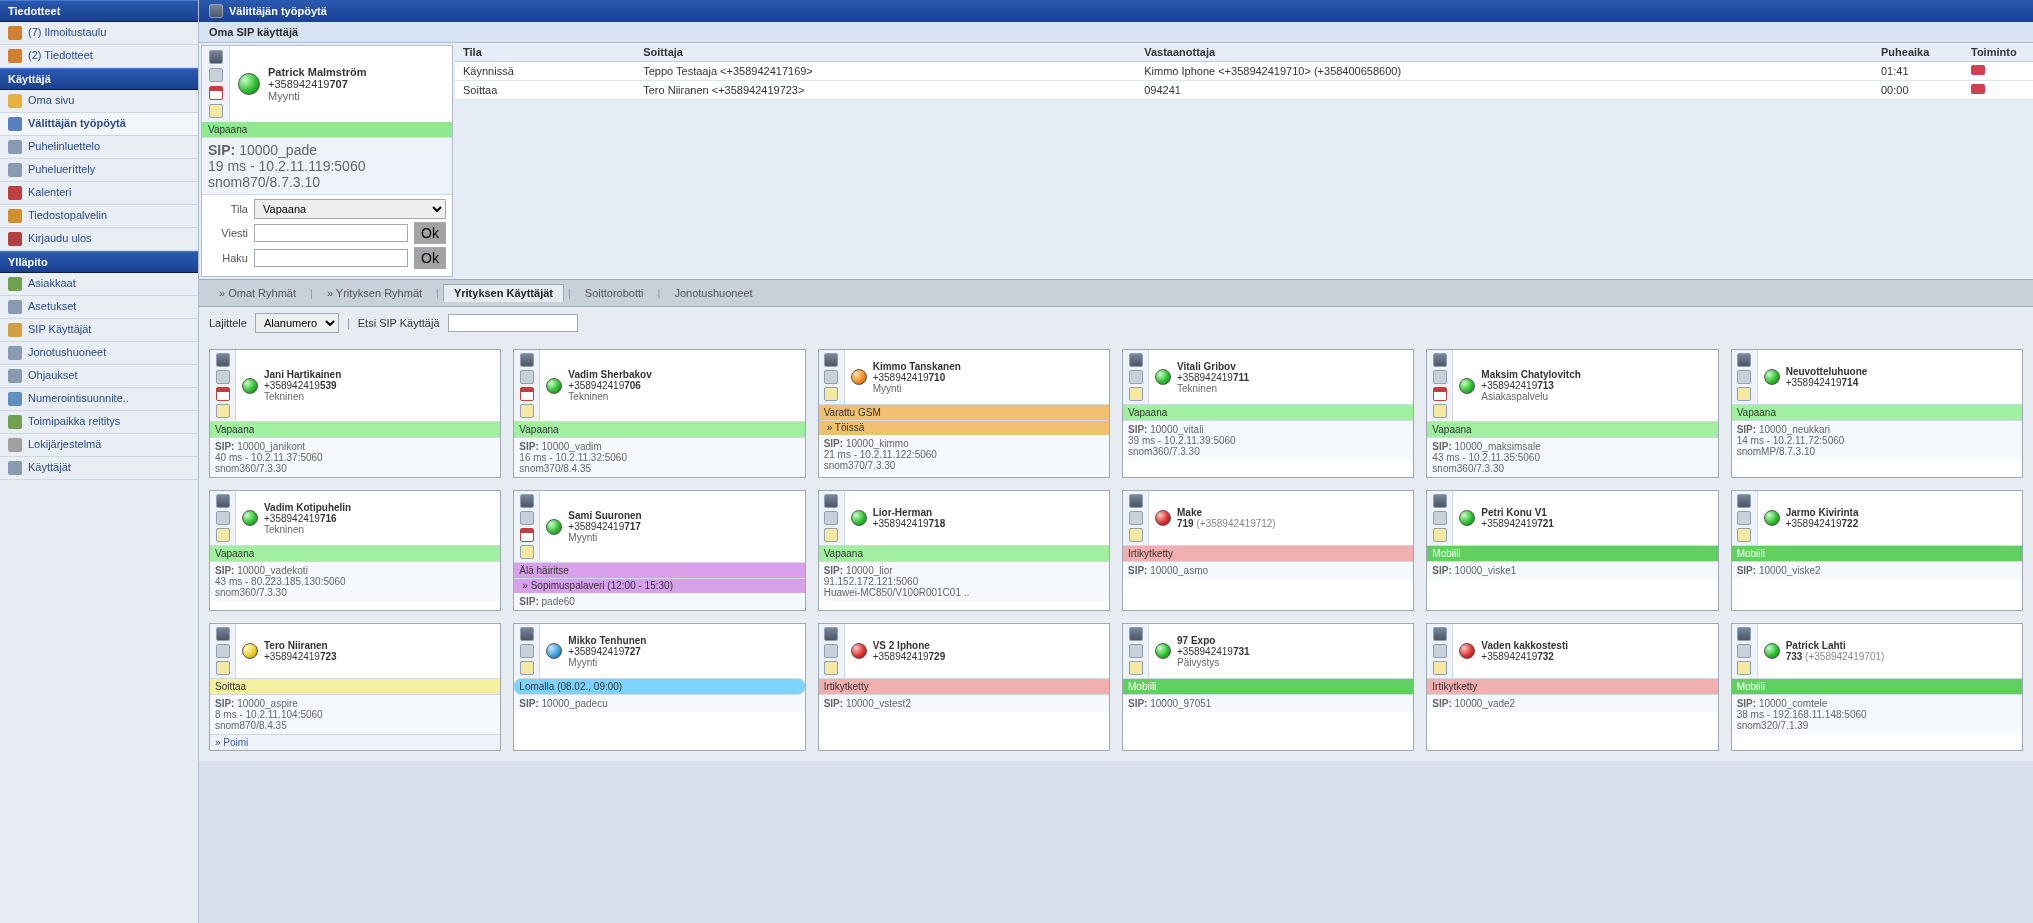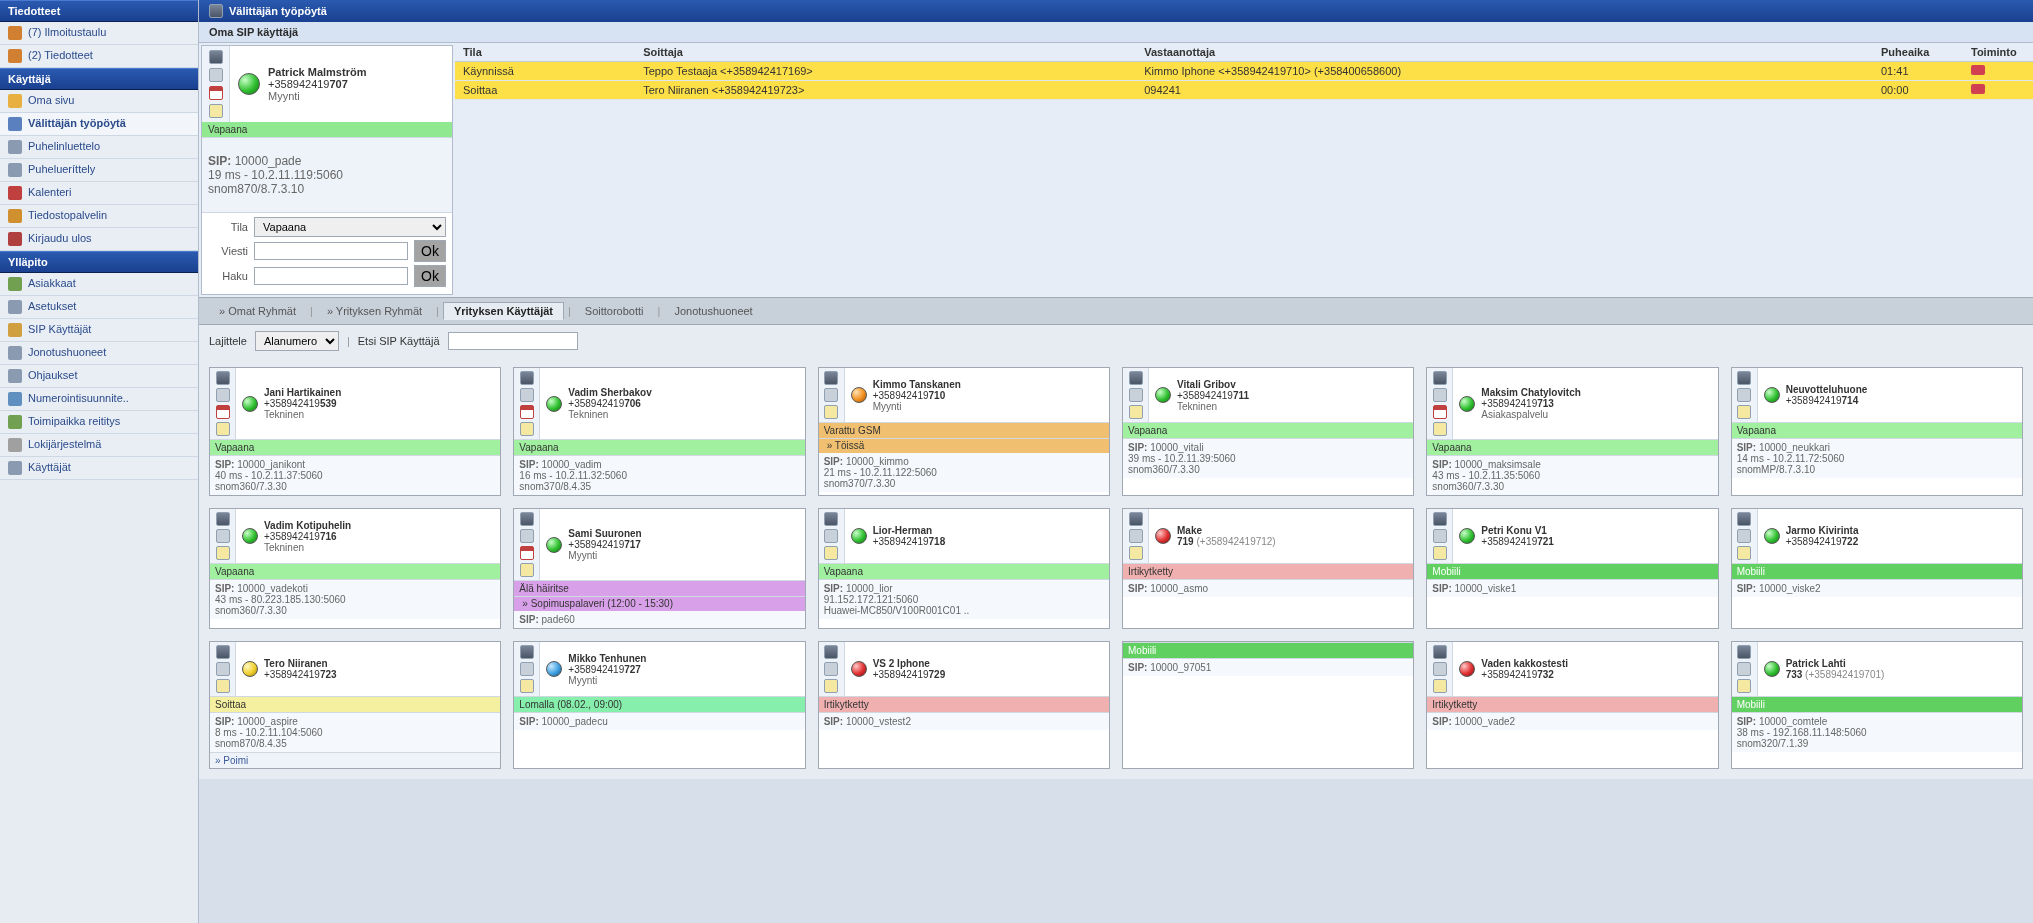--- a/index.html
+++ b/index.html
@@ -22,31 +22,31 @@
 .own-row { display: flex; align-items: stretch; background: #e7edf6; }
 .own-card { width: 252px; border: 1px solid #b0bccb; background: #fff; margin: 2px; }
 .own-top { display: flex; }
 .own-icons { width: 28px; background: #eef3fa; display: flex; flex-direction: column; align-items: center; gap: 4px; padding: 4px 0; border-right: 1px solid #d0d8e2; }
 .own-body { flex: 1; padding: 4px 8px; display: flex; align-items: center; gap: 8px; }
 .status-orb { width: 22px; height: 22px; border-radius: 50%; display: inline-block; background: radial-gradient(circle at 30% 30%, #a0ffa0, #2ab02a 60%, #106010); border: 1px solid #555; }
 .status-orb.small { width: 16px; height: 16px; }
 .own-name { font-weight: bold; }
 .own-status { padding: 2px 6px; font-size: 10px; }
 .own-status.green { background: #90e890; }
-.own-sip { background: #eef3fa; padding: 16px 6px; color: #666; font-size: 12px; border-top: 1px solid #d0d8e2; }
+.own-sip { background: #eef3fa; padding: 4px 6px; color: #666; font-size: 14px; border-top: 1px solid #d0d8e2; }
 .own-form { padding: 4px 6px; border-top: 1px solid #d0d8e2; }
 .own-form-row { display: flex; align-items: center; gap: 6px; margin-bottom: 3px; }
 .own-form-row label { width: 40px; text-align: right; color: #555; }
 .own-form-row select, .own-form-row input[type=text] { flex: 1; border: 1px solid #a0a8b4; padding: 2px 4px; font-size: 11px; }
 .own-form-row button { border: 1px solid #a0a8b4; background: #a3a3a3; padding: 2px 6px; font-size: 14px; cursor: pointer; }
 
 .calls { flex: 1; }
 .calls table { width: 100%; border-collapse: collapse; }
 .calls th { text-align: left; padding: 3px 8px; font-weight: bold; background: #e7edf6; border-bottom: 1px solid #c0ccda; }
-.calls td { padding: 3px 8px; border-bottom: 1px solid #e0e6ee; background: #fde047; }
+.calls td { padding: 3px 8px; border-bottom: 1px solid #e0e6ee; background: #ffffff; }
 .action-icon { width: 14px; height: 10px; display: inline-block; background: #d04050; border-radius: 2px; }
 
 
 .tabs { background: #c8d0da; border-top: 1px solid #a0a8b4; border-bottom: 1px solid #a0a8b4; padding: 4px 10px; display: flex; align-items: center; gap: 4px; font-size: 11px; color: #555; }
 .tabs .tab { padding: 2px 10px; cursor: pointer; }
 .tabs .tab.active { background: #e6ecf2; border: 1px solid #a0a8b4; border-bottom: 1px solid #e6ecf2; font-weight: bold; color: #222; }
 .tabs .sep { color: #999; }
 
 .filter-row { padding: 6px 10px; display: flex; align-items: center; gap: 8px; background: #e6ecf2; font-size: 11px; }
 .filter-row select, .filter-row input { border: 1px solid #a0a8b4; padding: 2px 4px; font-size: 11px; }
@@ -75,21 +75,21 @@
 .orb-orange { background: radial-gradient(circle at 30% 30%, #ffe0b0, #f09020 55%, #a05000); }
 .orb-red    { background: radial-gradient(circle at 30% 30%, #ffc8c8, #e03030 55%, #801010); }
 .orb-yellow { background: radial-gradient(circle at 30% 30%, #fff8c0, #f0d030 55%, #a08000); }
 .orb-blue   { background: radial-gradient(circle at 30% 30%, #c8e8ff, #40a0e0 55%, #105080); }
 
 .status-green  { background: #a0f0a0; }
 .status-orange { background: #f0c070; }
 .status-yellow { background: #f5f0a0; }
 .status-purple { background: #d8a0e8; }
 .status-red    { background: #f0b0b0; }
-.status-blue   { background: #86efac; }
+.status-blue   { background: #7dd3fc; border-radius: 7px; }
 .status-green2 { background: #60d060; color:#fff; }
 
 b.ext { font-weight: bold; }
 </style>
 </head>
 <body>
 
 <div class="app">
 
   <div class="sidebar" id="sidebar">
@@ -557,20 +557,35 @@
               <div>
                 <div class="uc-name">VS 2 Iphone</div>
                 <div>+358942419<b class="ext">729</b></div>
               </div>
             </div>
           </div>
           <div class="uc-status status-red">Irtikytketty</div>
           <div class="uc-sip"><b>SIP:</b> 10000_vstest2</div>
         </div>
         <div class="user-card">
+          <div class="uc-top">
+            <div class="uc-icons">
+              <span class="mini-icon phone"></span>
+              <span class="mini-icon"></span>
+              <span class="mini-icon edit"></span>
+            </div>
+            <div class="uc-body">
+              <span class="status-orb small orb-green"></span>
+              <div>
+                <div class="uc-name">97 Expo</div>
+                <div>+358942419<b class="ext">731</b></div>
+                <div class="uc-dept">Päivystys</div>
+              </div>
+            </div>
+          </div>
           <div class="uc-status status-green2">Mobiili</div>
           <div class="uc-sip"><b>SIP:</b> 10000_97051</div>
         </div>
         <div class="user-card">
           <div class="uc-top">
             <div class="uc-icons">
               <span class="mini-icon phone"></span>
               <span class="mini-icon"></span>
               <span class="mini-icon edit"></span>
             </div>

